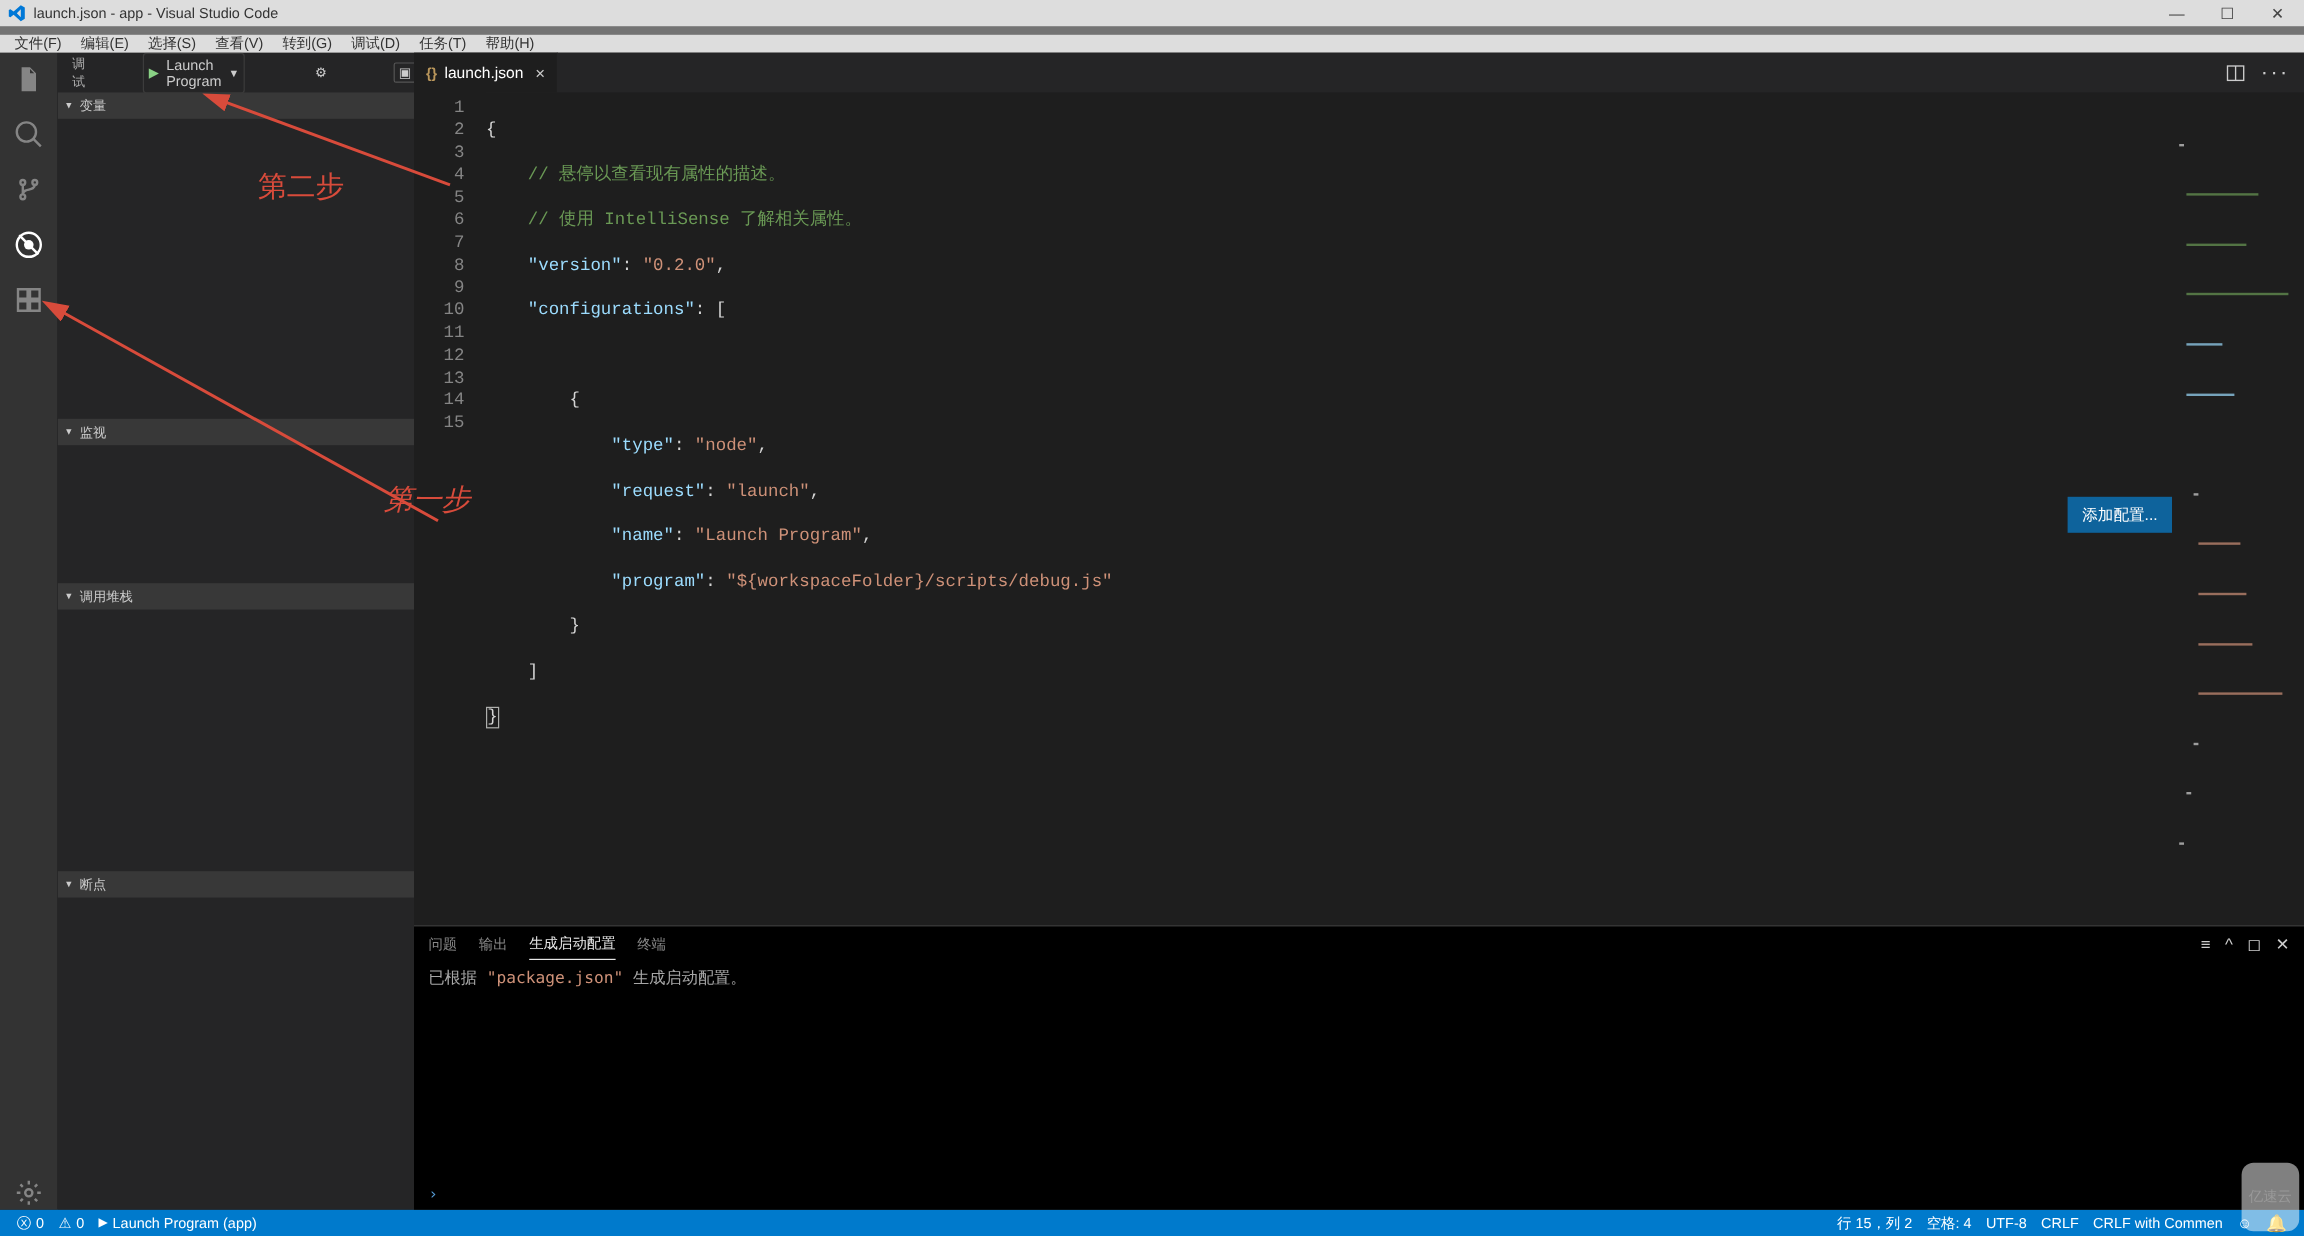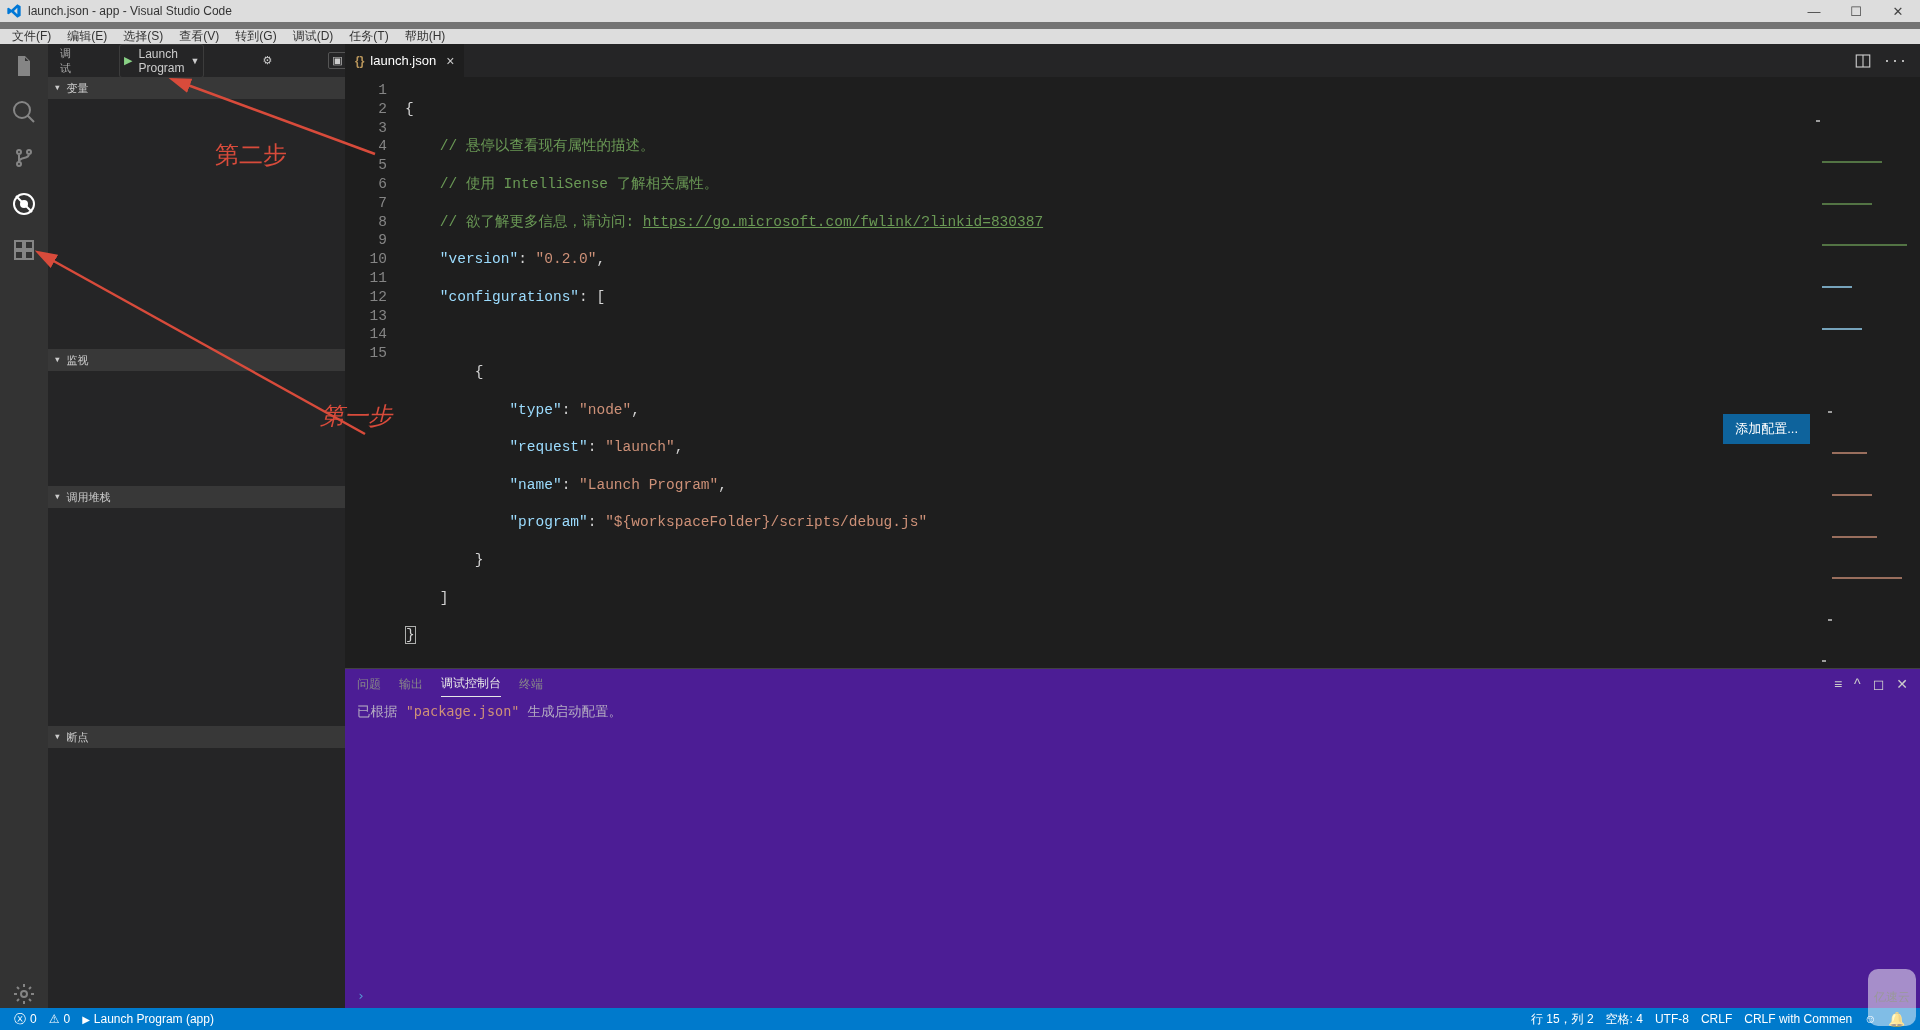--- a/index.html
+++ b/index.html
@@ -67,21 +67,21 @@
 
 
 .annotation { position:absolute; color:#d84b3b; font-size:24px; font-family:"KaiTi","STKaiti",serif; pointer-events:none; z-index:10;}
 .arrow { position:absolute; pointer-events:none; z-index:9;}
 
 
 .minimap { position:absolute; top:4px; right:14px; width:90px; height:110px; opacity:.7;}
 .minimap-bar{height:2px;margin:1px 0;}
 
 
-.panel { height:340px; background:#4c1d95; border-top:1px solid #414141; display:flex; flex-direction:column;}
+.panel { height:237px; background:#000000; border-top:1px solid #414141; display:flex; flex-direction:column;}
 .panel-tabs { height:30px; display:flex; align-items:center; padding:0 12px; gap:18px; color:#888; font-size:12px;}
 .panel-tabs .ptab{cursor:pointer; padding:4px 0;}
 .panel-tabs .ptab.active{color:#e7e7e7; border-bottom:1px solid #e7e7e7;}
 .panel-tabs .pactions{margin-left:auto; display:flex; gap:12px; color:#ccc; font-size:14px;}
 .panel-body{flex:1; padding:4px 12px; color:#ce9178; font-family:Consolas,monospace; font-size:13.5px;}
 .panel-body .msg-pre{color:#ccccccd0;}
 .panel-body .msg-str{color:#ce9178;}
 .panel-body .msg-post{color:#ccccccd0;}
 .panel-repl{height:20px; padding:0 12px; color:#569cd6; font-family:Consolas,monospace;}
 
@@ -228,21 +228,20 @@
           <div>11</div>
           <div>12</div>
           <div>13</div>
           <div>14</div>
           <div>15</div>
         </div>
       <div class="code">
 <span class="cl"><span class="tk-brace">{</span></span>
 <span class="cl">    <span class="tk-cmt">// 悬停以查看现有属性的描述。</span></span>
 <span class="cl">    <span class="tk-cmt">// 使用 IntelliSense 了解相关属性。</span></span>
-<span class="cl">    <span class="tk-cmt">// 欲了解更多信息，请访问: </span><span class="tk-link">https://go.microsoft.com/fwlink/?linkid=830387</span></span>
 <span class="cl">    <span class="tk-key">"version"</span><span class="tk-punc">: </span><span class="tk-str">"0.2.0"</span><span class="tk-punc">,</span></span>
 <span class="cl">    <span class="tk-key">"configurations"</span><span class="tk-punc">: [</span></span>
 <span class="cl"></span>
 <span class="cl">        <span class="tk-punc">{</span></span>
 <span class="cl">            <span class="tk-key">"type"</span><span class="tk-punc">: </span><span class="tk-str">"node"</span><span class="tk-punc">,</span></span>
 <span class="cl">            <span class="tk-key">"request"</span><span class="tk-punc">: </span><span class="tk-str">"launch"</span><span class="tk-punc">,</span></span>
 <span class="cl">            <span class="tk-key">"name"</span><span class="tk-punc">: </span><span class="tk-str">"Launch Program"</span><span class="tk-punc">,</span></span>
 <span class="cl">            <span class="tk-key">"program"</span><span class="tk-punc">: </span><span class="tk-str">"${workspaceFolder}/scripts/debug.js"</span></span>
 <span class="cl">        <span class="tk-punc">}</span></span>
 <span class="cl">    <span class="tk-punc">]</span></span>
@@ -286,21 +285,21 @@
           </marker>
         </defs>
         <line x1="330" y1="190" x2="15" y2="15" stroke="#d84b3b" stroke-width="2.5" marker-end="url(#ah1)"></line>
       </svg>
     <div class="annotation" style="left:-25px;top:356px;font-style:italic;">第一步</div>
 
     <div class="panel">
       <div class="panel-tabs">
         <span class="ptab">问题</span>
         <span class="ptab">输出</span>
-        <span class="ptab active">调试控制台</span>
+        <span class="ptab active">生成启动配置</span>
         <span class="ptab">终端</span>
         <div class="pactions">
           <span>≡</span>
           <span>^</span>
           <span>◻</span>
           <span>✕</span>
         </div>
       </div>
       <div class="panel-body">
         <span class="msg-pre">已根据 </span><span class="msg-str">"package.json"</span><span class="msg-post"> 生成启动配置。</span>

